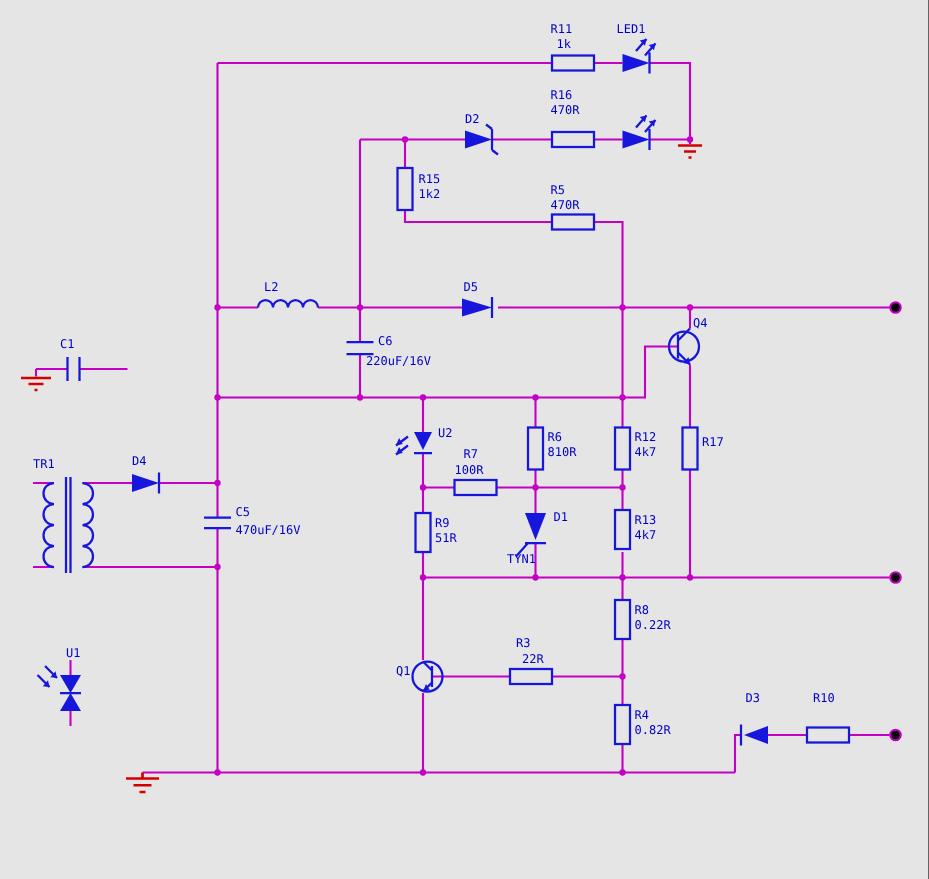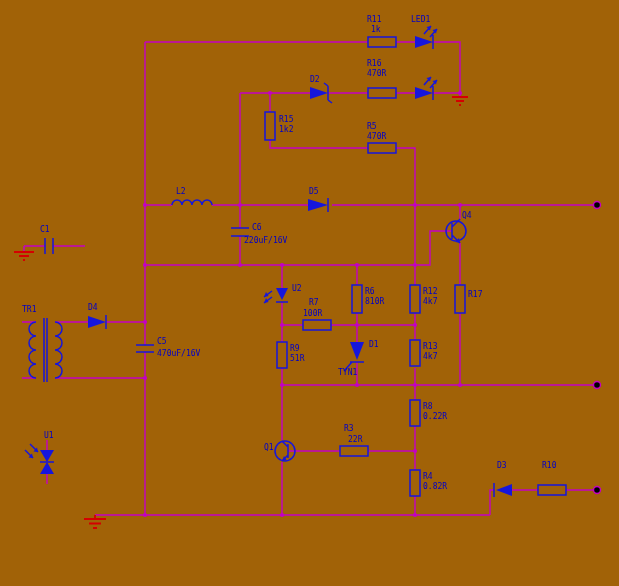--- a/index.html
+++ b/index.html
@@ -1,16 +1,16 @@
 <!DOCTYPE html>
 <html><head>
 <meta charset="utf-8">
 <style>
   html,body{margin:0;padding:0;background:#000;}
-  .stage{position:relative;width:619px;height:586px;background:#a16207;overflow:hidden;}
+  .stage{position:relative;width:619px;height:586px;background:#e5e5e5;overflow:hidden;}
   svg{display:block;}
   .w{stroke:#c400c4;stroke-width:1.4;fill:none;}
   .c{stroke:#1616dc;stroke-width:1.5;fill:none;}
   .cf{fill:#1616dc;stroke:none;}
   .t{fill:#0000c8;font-family:"DejaVu Sans Mono",monospace;font-size:8px;}
   .g{stroke:#d40000;stroke-width:1.8;fill:none;}
   .dots{stroke:#c400c4;stroke-width:4.2;stroke-linecap:round;fill:none;}
   .term{stroke:#c400c4;stroke-width:1.4;fill:#000;}
 </style>
 </head>

